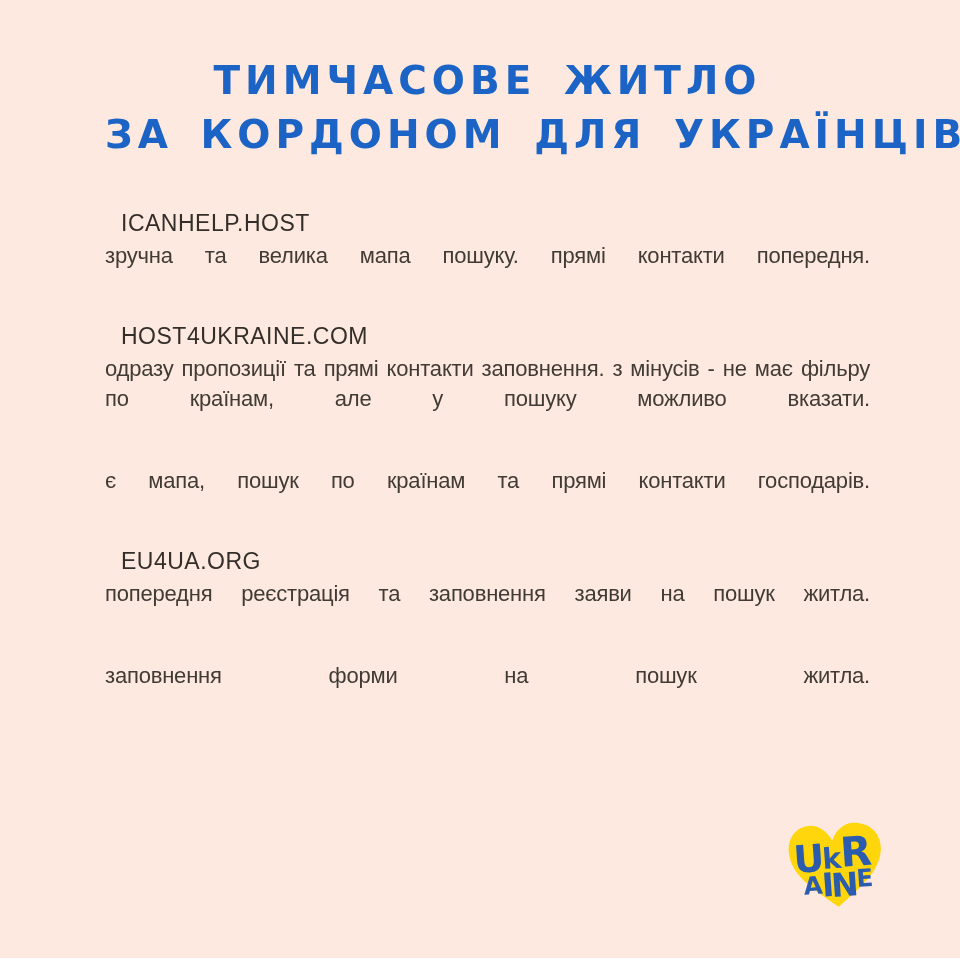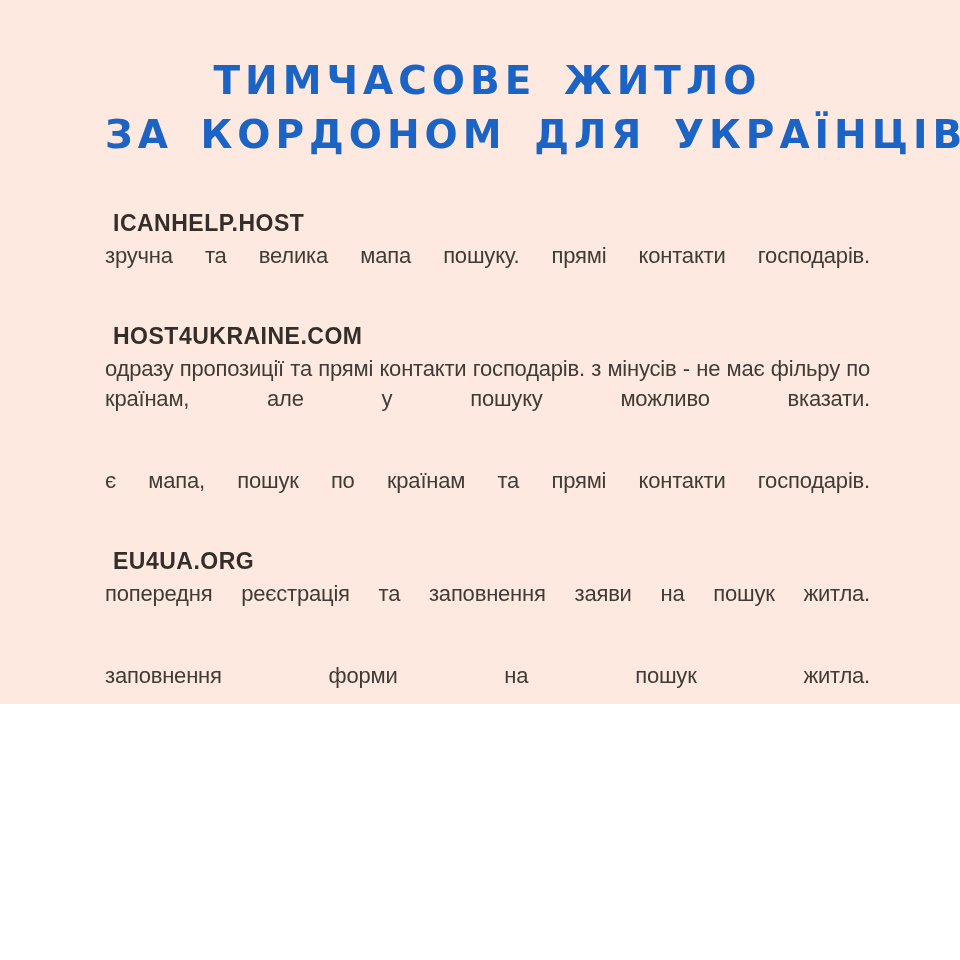--- a/index.html
+++ b/index.html
@@ -2,21 +2,21 @@
 <html><head>
 <meta charset="utf-8">
 <style>
   html, body {
     margin: 0;
     padding: 0;
   }
   .canvas {
     position: relative;
     width: 960px;
-    height: 704px;
+    height: 958px;
     background: #fde9e0;
     overflow: hidden;
     font-family: "Liberation Sans", sans-serif;
   }
   .content {
     padding: 0 90px 0 105px;
   }
   .title-block {
     padding-top: 54px;
     text-align: center;
@@ -32,26 +32,26 @@
     white-space: nowrap;
   }
   .resources {
     margin-top: 48px;
   }
   .resource {
     margin-bottom: 22px;
   }
   .resource-name {
     font-family: "Liberation Sans", sans-serif;
-    font-weight: bold;
+    font-weight: normal;
     font-size: 23px;
     line-height: 27px;
     letter-spacing: 0.5px;
     color: #332e29;
-    margin: 0 0 4px 8px;
+    margin: 0 0 4px 16px;
   }
   .resource-desc {
     font-size: 22px;
     line-height: 30px;
     letter-spacing: -0.2px;
     color: #413b35;
     margin: 0;
     text-align: justify;
   }
   .resource-desc::after { 
@@ -80,26 +80,26 @@
 
     <div class="title-block">
       <div class="title-line">ТИМЧАСОВЕ ЖИТЛО</div>
       <div class="title-line">ЗА КОРДОНОМ ДЛЯ УКРАЇНЦІВ</div>
     </div>
 
     <div class="resources">
 
       <div class="resource">
         <h2 class="resource-name">ICANHELP.HOST</h2>
-        <p class="resource-desc">зручна та велика мапа пошуку. прямі контакти господарів.</p>
+        <p class="resource-desc">зручна та велика мапа пошуку. прямі контакти попередня.</p>
       </div>
 
       <div class="resource">
         <h2 class="resource-name">HOST4UKRAINE.COM</h2>
-        <p class="resource-desc">одразу пропозиції та прямі контакти господарів. з мінусів - не має фільру по країнам, але у пошуку можливо вказати.</p>
+        <p class="resource-desc">одразу пропозиції та прямі контакти заповнення. з мінусів - не має фільру по країнам, але у пошуку можливо вказати.</p>
       </div>
 
       <div class="resource">
         <p class="resource-desc">є мапа, пошук по країнам та прямі контакти господарів.</p>
       </div>
 
       <div class="resource">
         <h2 class="resource-name">EU4UA.ORG</h2>
         <p class="resource-desc">попередня реєстрація та заповнення заяви на пошук житла.</p>
       </div>

